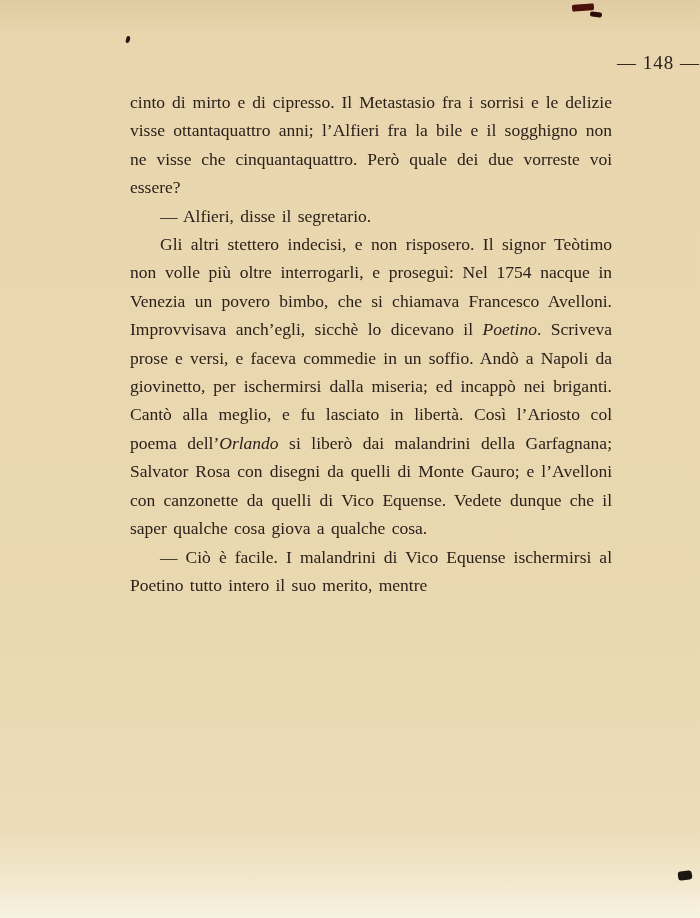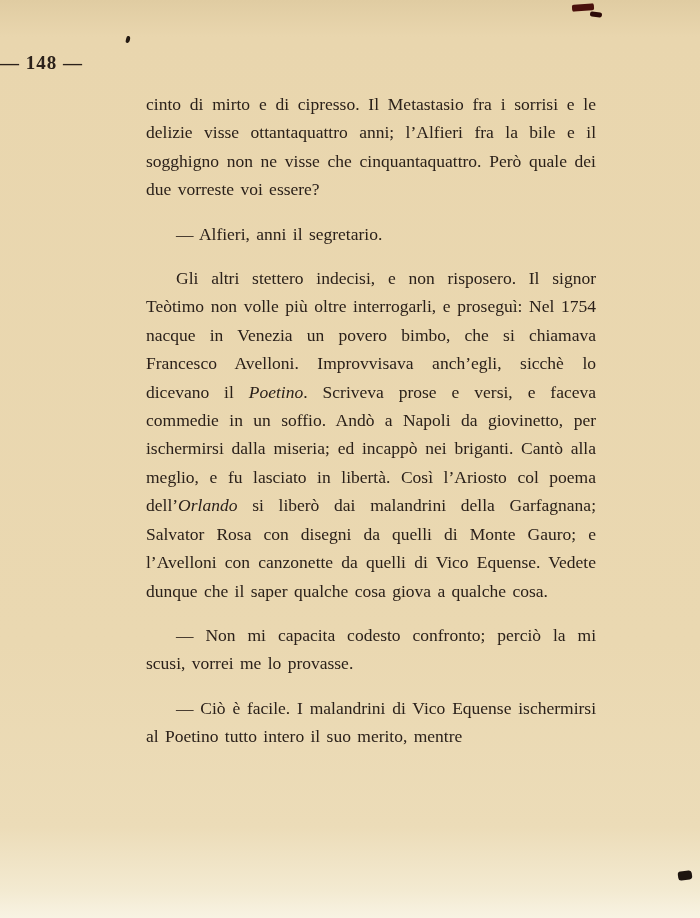--- a/index.html
+++ b/index.html
@@ -20,37 +20,37 @@
         #ecdcb8 90%,
         #f3ead1 97%,
         #f8f3e3 100%);
   }
   .page {
     position: absolute;
     inset: 0;
     color: var(--ink, #2b211a);
   }
   .page-number {
-    text-align: left;
+    text-align: right;
     font-size: 19px;
-    font-weight: bold;
+    font-weight: normal;
     letter-spacing: 1px;
     padding-top: 52px;
     margin-bottom: 14px;
   }
   .text-block {
     margin-left: 130px;
     width: 482px;
     font-size: 17.5px;
     line-height: 28.4px;
     text-align: justify;
     word-spacing: 2px;
   }
   .text-block p {
-    margin: 16px;
+    margin: 0;
     padding: 0;
   }
   .text-block p.indent {
     text-indent: 30px;
   }
   .text-block i {
   }
   
   .mark {
     position: absolute;
@@ -90,18 +90,17 @@
 <div class="page">
   <div class="mark mark-top-right-1"></div>
   <div class="mark mark-top-right-2"></div>
   <div class="mark mark-apostrophe"></div>
   <div class="mark mark-bottom-right"></div>
 
   <div class="page-number">— 148 —</div>
 
   <div class="text-block">
       <p class=""><span>cinto di mirto e di cipresso. Il Metastasio fra i sorrisi e le delizie visse ottantaquattro anni; l’Alfieri fra la bile e il sogghigno non ne visse che cinquantaquattro. Però quale dei due vorreste voi essere?</span></p>
-      <p class="indent"><span>— Alfieri, anni il segretario.</span></p>
+      <p class="indent"><span>— Alfieri, disse il segretario.</span></p>
       <p class="indent"><span>Gli altri stettero indecisi, e non risposero. Il signor Teòtimo non volle più oltre interrogarli, e proseguì: Nel 1754 nacque in Venezia un povero bimbo, che si chiamava Francesco Avelloni. Improvvisava anch’egli, sicchè lo dicevano il </span><i>Poetino</i><span>. Scriveva prose e versi, e faceva commedie in un soffio. Andò a Napoli da giovinetto, per ischermirsi dalla miseria; ed incappò nei briganti. Cantò alla meglio, e fu lasciato in libertà. Così l’Ariosto col poema dell’</span><i>Orlando</i><span> si liberò dai malandrini della Garfagnana; Salvator Rosa con disegni da quelli di Monte Gauro; e l’Avelloni con canzonette da quelli di Vico Equense. Vedete dunque che il saper qualche cosa giova a qualche cosa.</span></p>
-      <p class="indent"><span>— Non mi capacita codesto confronto; perciò la mi scusi, vorrei me lo provasse.</span></p>
       <p class="indent"><span>— Ciò è facile. I malandrini di Vico Equense ischermirsi al Poetino tutto intero il suo merito, mentre</span></p>
     </div>
 </div>
 
 </body></html>

